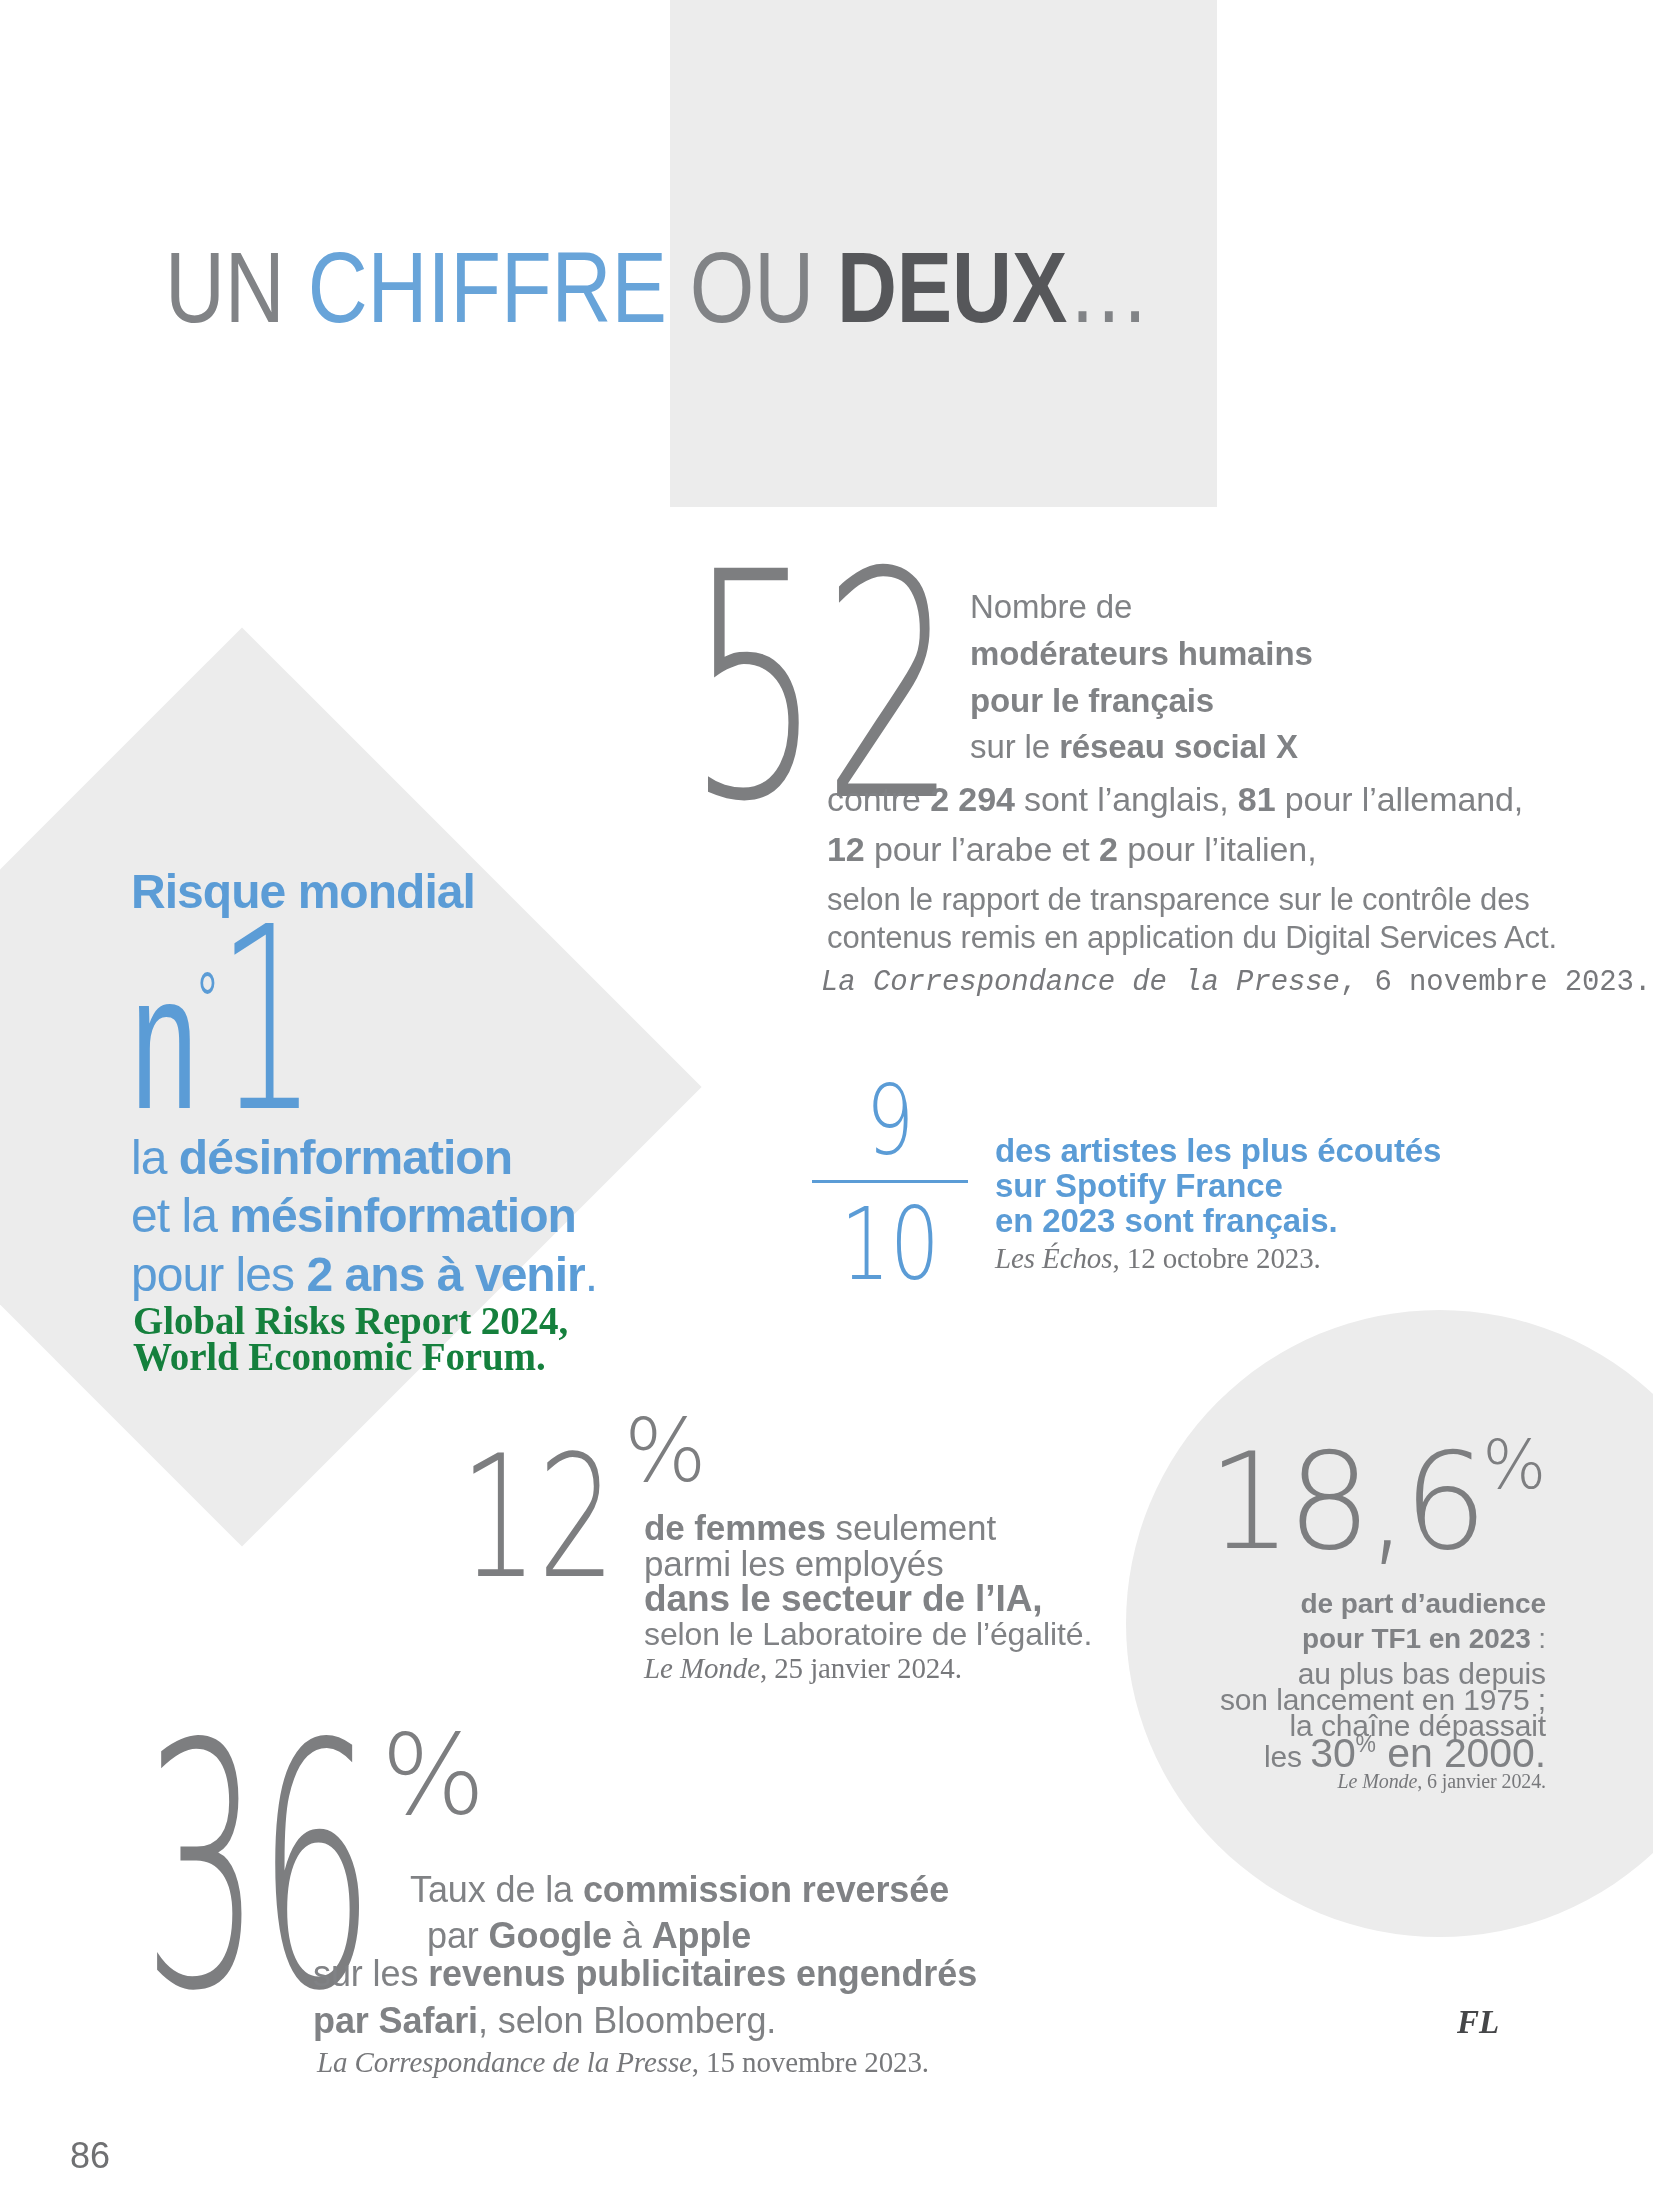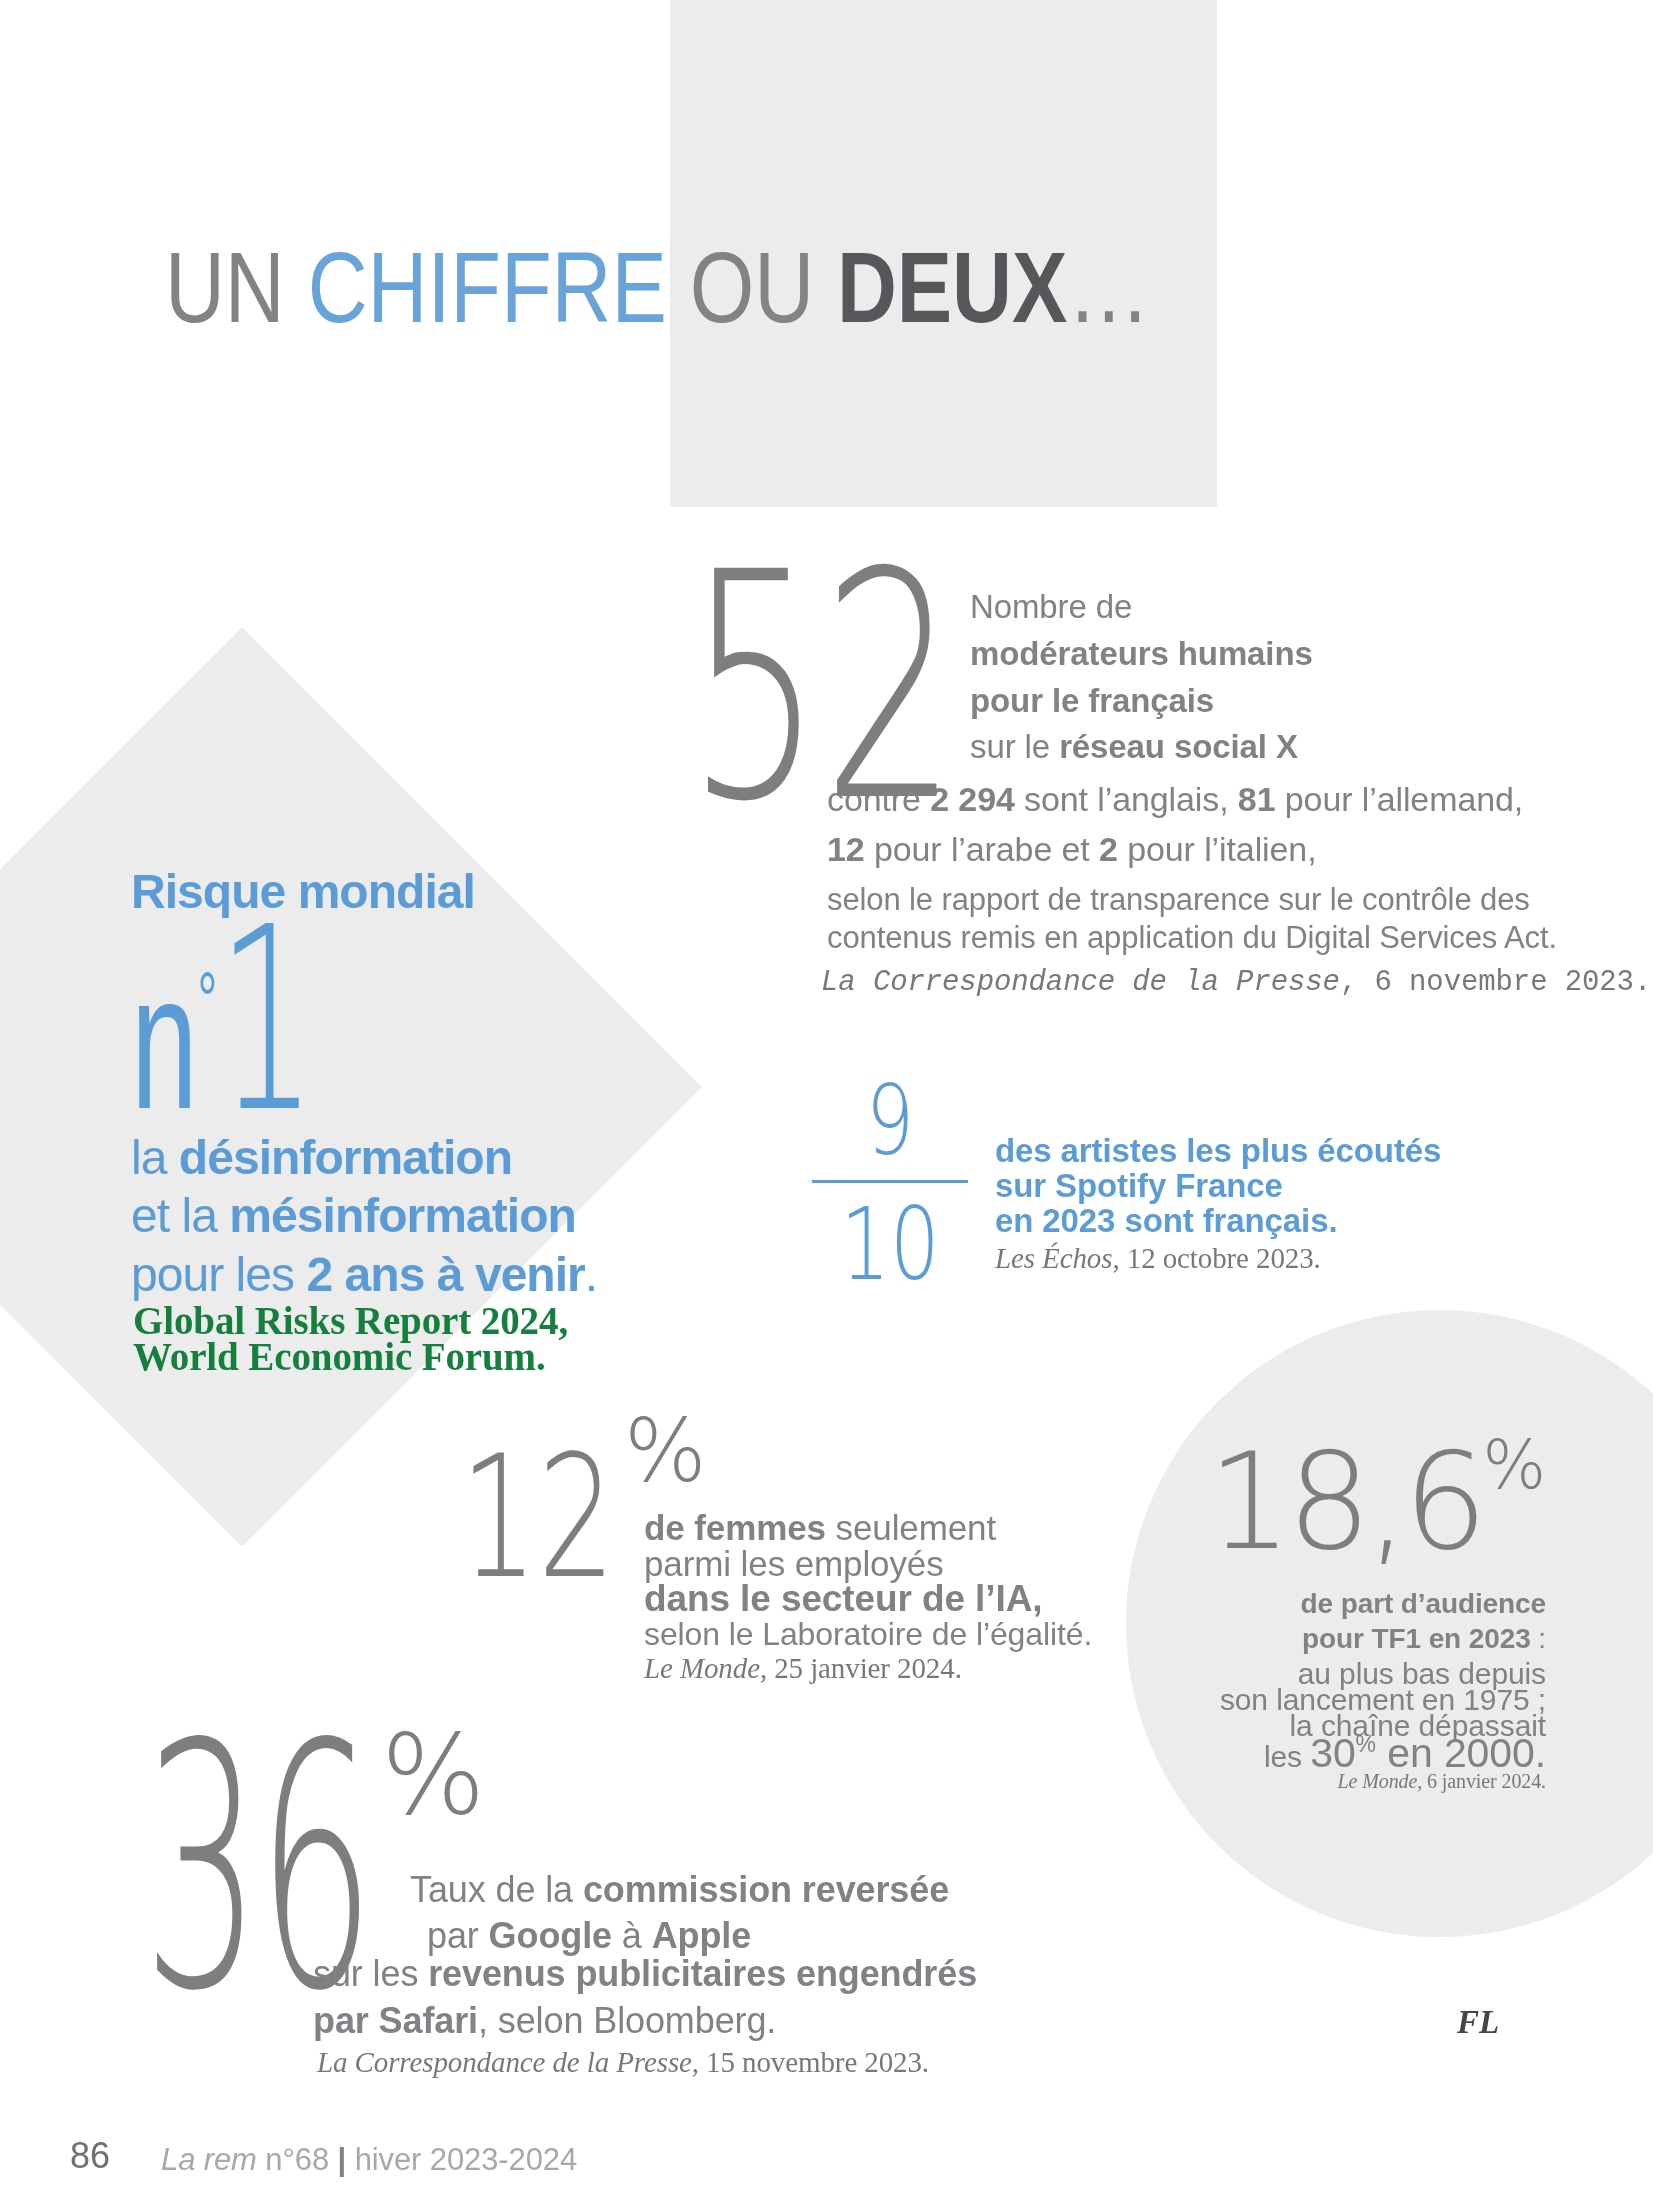--- a/index.html
+++ b/index.html
@@ -125,16 +125,15 @@
   <div class="abs bignum" id="g-pct">%</div>
   <div class="abs g-line" style="left:410px;top:1872px;"><span>Taux de la </span><span class="b">commission reversée</span></div>
   <div class="abs g-line" style="left:427px;top:1918px;"><span>par </span><span class="b">Google</span><span> à </span><span class="b">Apple</span></div>
   <div class="abs g-line" style="left:313px;top:1956px;"><span>sur les </span><span class="b">revenus publicitaires engendrés</span></div>
   <div class="abs g-line" style="left:313px;top:2003px;"><span class="b">par Safari</span><span>, selon Bloomberg.</span></div>
   <div class="abs src" style="left:317px;top:2046px;"><span class="it">La Correspondance de la Presse</span><span>, 15 novembre 2023.</span></div>
 
   <div id="signature" class="abs serif it b">FL</div>
 
   <div id="footer-num" class="abs">86</div>
-  <div id="footer-line" class="abs"><span class="it">La rem</span><span> n°68 </span><span class="sep">|</span><span> hiver 2023-2024</span></div>
 
 </div>
 
 
 </body></html>

